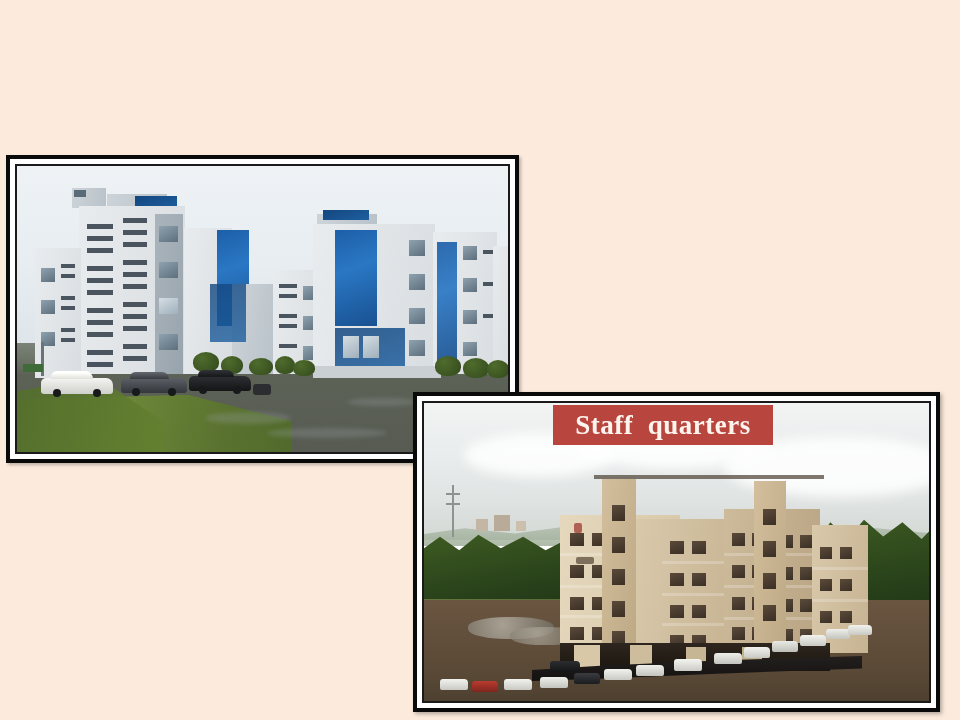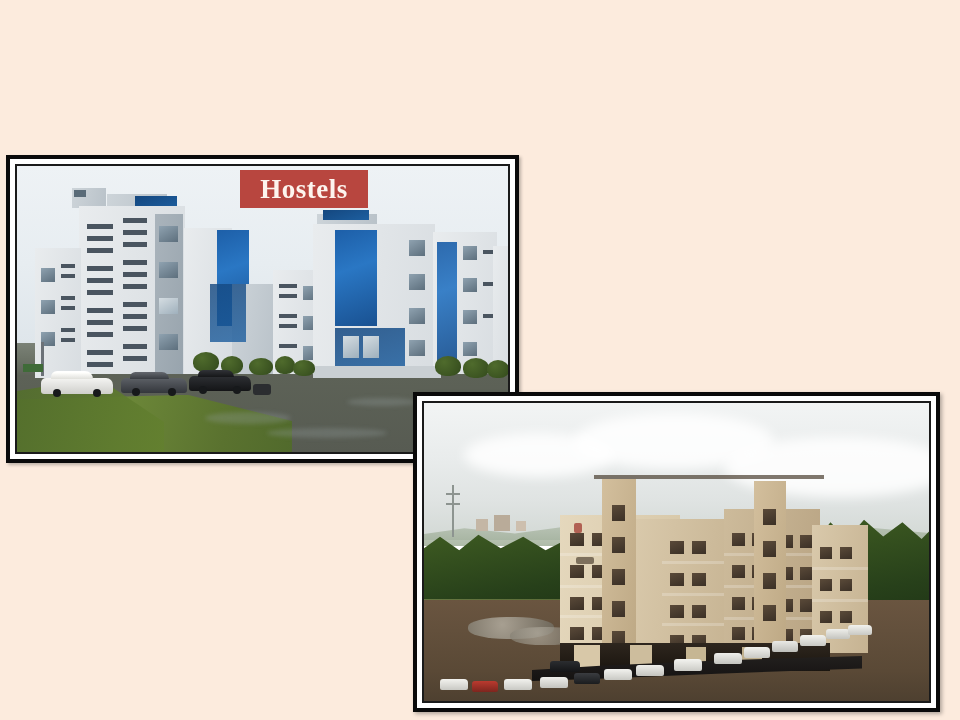--- a/index.html
+++ b/index.html
@@ -262,21 +262,20 @@
       <span class="wheel" style="left:11px;"></span>
         <span class="wheel" style="right:11px;"></span>
     </div>
     <div class="car" style="left:172px;top:210px;width:62px;height:15px;background:linear-gradient(#2d2f33,#141517);">
       <span class="wheel" style="left:10px;"></span>
         <span class="wheel" style="right:10px;"></span>
     </div>
     <div class="blk" style="left:236px;top:218px;width:18px;height:11px;background:#2b2d30;border-radius:3px;"></div>
   </div>
 
-  <div class="caption" id="caption-hostels">Hostels</div>
 
   <div class="frame" id="frame-staff">
     <div class="mat"></div>
     <div class="outer-line"></div>
     <div class="inner-line"></div>
   </div>
 
   <div class="photo" id="photo-staff">
     <div class="s-sky"></div>
     <div class="s-cloud" style="left:150px;top:10px;width:200px;height:56px;"></div>
@@ -414,14 +413,15 @@
     <div class="scar" style="left:212px;top:262px;width:28px;height:11px;background:linear-gradient(#eeeeea,#c4c4bf);"></div>
     <div class="scar" style="left:250px;top:256px;width:28px;height:12px;background:linear-gradient(#f4f4f0,#cbcbc6);"></div>
     <div class="scar" style="left:290px;top:250px;width:28px;height:11px;background:linear-gradient(#eeeeea,#c4c4bf);"></div>
     <div class="scar" style="left:320px;top:244px;width:26px;height:11px;background:linear-gradient(#f2f2ee,#c9c9c4);"></div>
     <div class="scar" style="left:348px;top:238px;width:26px;height:11px;background:linear-gradient(#e9e9e5,#bfbfba);"></div>
     <div class="scar" style="left:376px;top:232px;width:26px;height:11px;background:linear-gradient(#f2f2ee,#c9c9c4);"></div>
     <div class="scar" style="left:402px;top:226px;width:24px;height:10px;background:linear-gradient(#eeeeea,#c4c4bf);"></div>
     <div class="scar" style="left:424px;top:222px;width:24px;height:10px;background:linear-gradient(#f2f2ee,#c9c9c4);"></div>
   </div>
 
+  <div class="caption" id="caption-staff">Staff  quarters</div>
 
 </div>
 
 </body></html>

